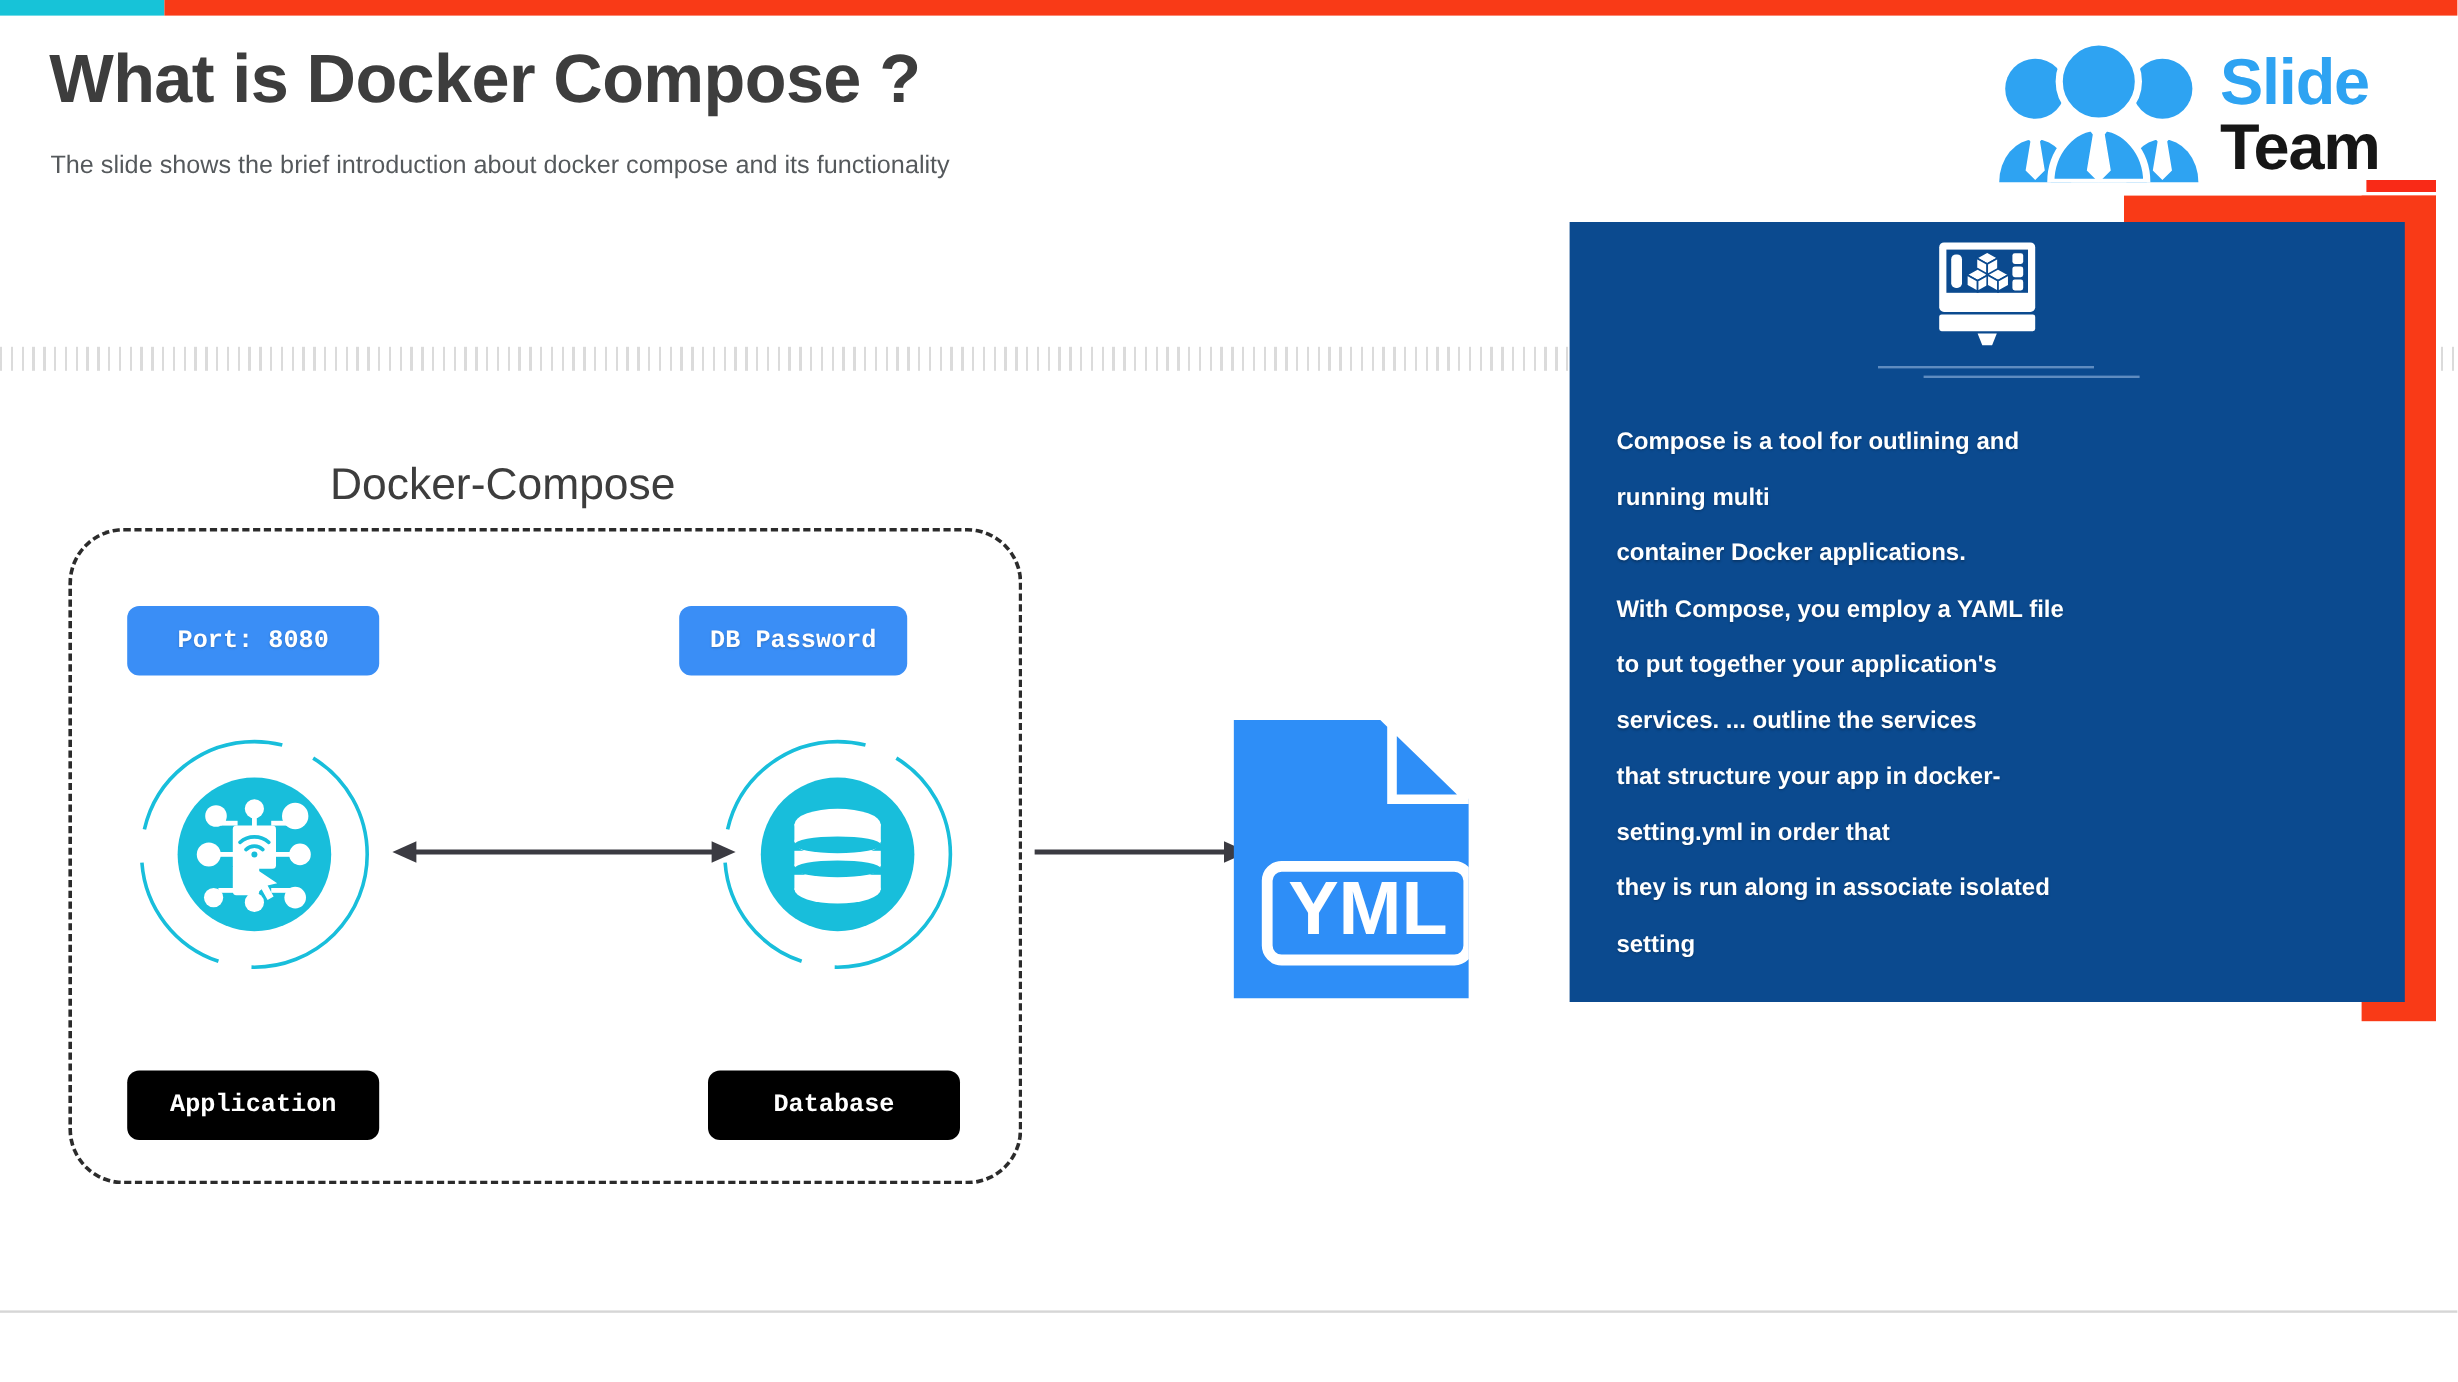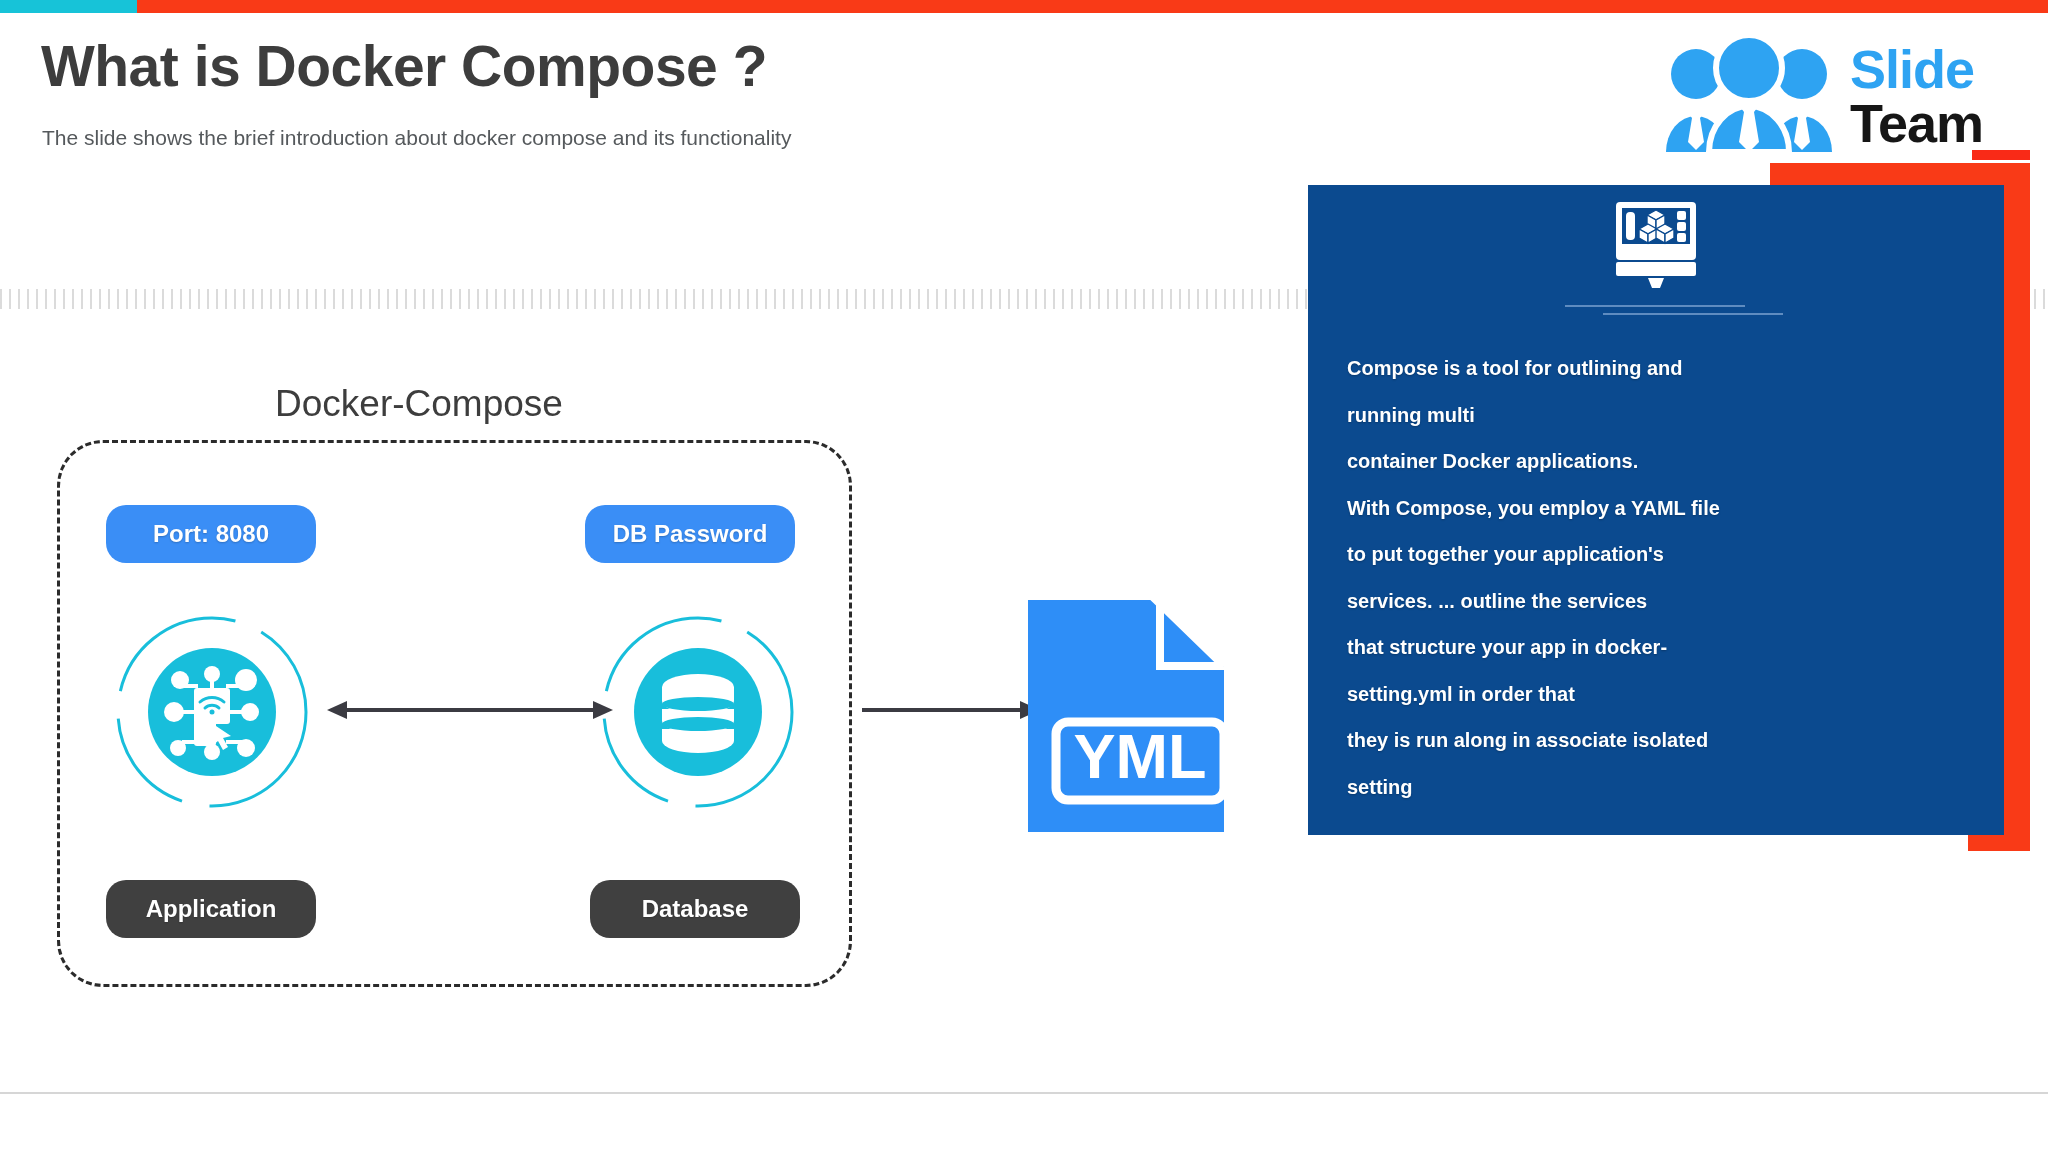--- a/index.html
+++ b/index.html
@@ -56,30 +56,31 @@
   .diagram-title {
     position: absolute; left: 275px; top: 383px;
     font-size: 37px; font-weight: normal; color: #3d3d3d; white-space: nowrap;
   }
   .dashed-box {
     position: absolute; left: 57px; top: 440px; width: 795px; height: 547px;
     border: 3px dashed #2b2b2b; border-radius: 46px; background: transparent;
   }
 
   .pill {
-    position: absolute; border-radius: 20px;
+    position: absolute; border-radius: 10px;
     display: flex; align-items: center; justify-content: center;
-    font-size: 24px; font-weight: bold; color: #ffffff; white-space: nowrap;
+    font-size: 21px; font-weight: bold; color: #ffffff; white-space: nowrap;
     text-shadow: 0 1px 2px rgba(0,0,0,0.22);
+    font-family: Liberation Mono, monospace;
   }
   .pill-blue { background: #3a8ef6; }
-  .pill-red  { background: #404040; }
+  .pill-red  { background: #000000; margin-top: 12px; }
 
   .pill-port { left: 106px;  top: 505px; width: 210px; height: 58px; }
-  .pill-dbpw { left: 585px;  top: 505px; width: 210px; height: 58px; }
+  .pill-dbpw { left: 566px;  top: 505px; width: 190px; height: 58px; }
   .pill-app  { left: 106px;  top: 880px; width: 210px; height: 58px; }
   .pill-db   { left: 590px;  top: 880px; width: 210px; height: 58px; }
 
   .circle-icon { position: absolute; width: 200px; height: 200px; }
   .circle-app { left: 112px; top: 612px; }
   .circle-db  { left: 598px; top: 612px; }
 
   
   .arrow-svg { position: absolute; }
   .arrow-bi  { left: 325px; top: 694px; width: 290px; height: 32px; }

